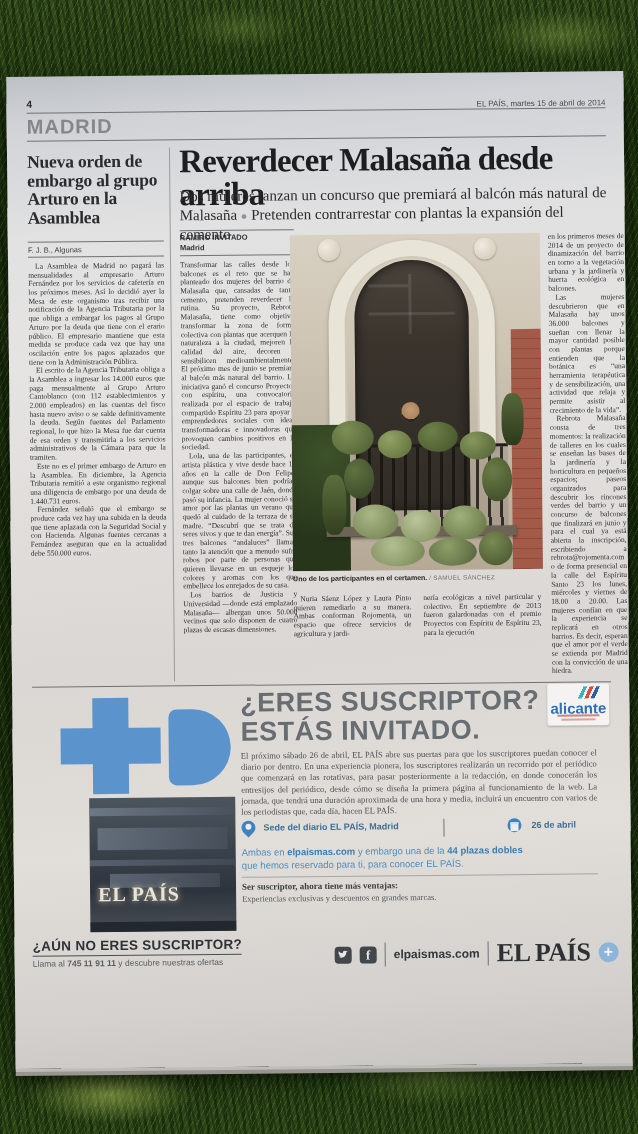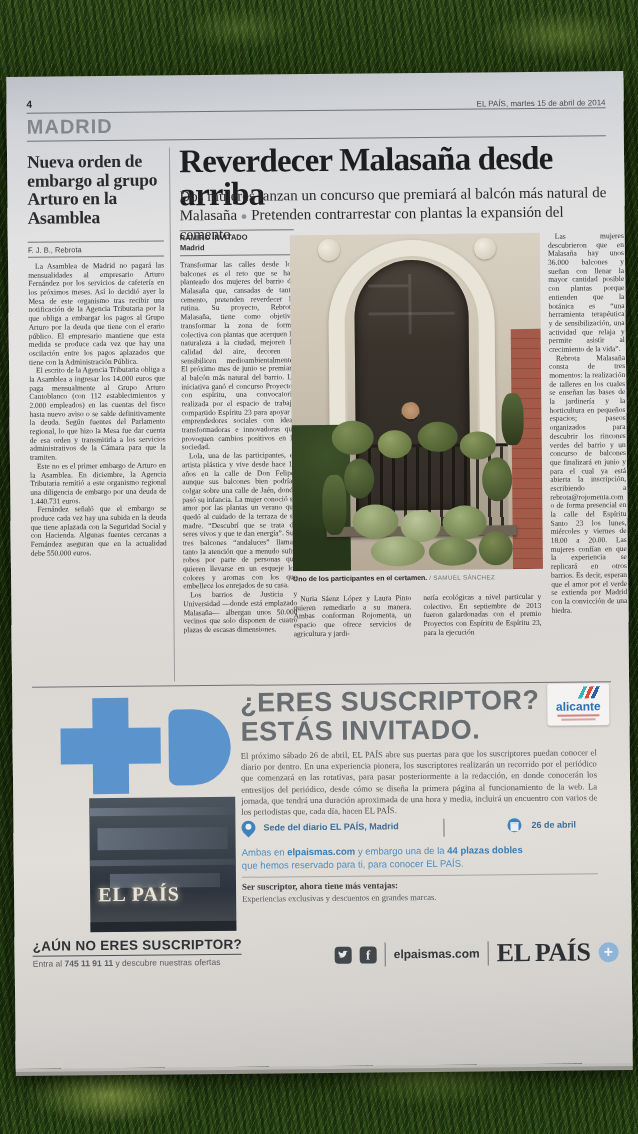--- a/index.html
+++ b/index.html
@@ -71,21 +71,21 @@
   .benefit1{font-size:9px;color:#3a3c3f;}
   .benefit2{font-size:8.5px;color:#54575a;}
   .plusbar{background:#5b93cd;}
   .roundblob{background:#5b93cd;}
   .press{background:linear-gradient(180deg,#4c545e 0%,#39414b 40%,#2e343d 70%,#4a4f55 100%);overflow:hidden;}
   .press .mach{position:absolute;background:linear-gradient(90deg,#6d7886,#49515c);}
   .press .eptxt{position:absolute;left:8px;bottom:26px;font-family:"Liberation Serif",serif;font-weight:bold;font-size:20px;color:#e8e4da;letter-spacing:1px;text-shadow:0 0 6px rgba(255,240,200,.8);}
   .alic{background:#f4f3f1;border-radius:3px;box-shadow:0 1px 2px rgba(0,0,0,.25);}
   .alic .stripes{position:absolute;top:3px;right:6px;width:26px;height:12px;
     background:linear-gradient(115deg,transparent 20%,#35b3c5 20% 32%,transparent 32% 40%,#e04a38 40% 52%,transparent 52% 60%,#2b5fa8 60% 72%,transparent 72%);}
-  .alic .word{position:absolute;left:0;right:0;top:16px;text-align:center;font-family:"Liberation Sans",sans-serif;font-weight:bold;font-size:12px;color:#2b6fb5;}
+  .alic .word{position:absolute;left:0;right:0;top:16px;text-align:center;font-family:"Liberation Sans",sans-serif;font-weight:bold;font-size:15px;color:#2b6fb5;}
   .alic .tag{position:absolute;left:10px;right:10px;top:31px;height:2px;background:#c4544a;opacity:.7;}
   .alic .tag2{position:absolute;left:14px;right:14px;top:35px;height:2px;background:#c4544a;opacity:.5;}
   .qfoot{font-family:"Liberation Sans",sans-serif;font-size:13.5px;font-weight:bold;color:#2e3135;letter-spacing:.3px;border-bottom:1.5px solid #4b4e52;padding-bottom:2px;}
   .qsub{font-family:"Liberation Sans",sans-serif;font-size:8.5px;color:#5a5d61;}
   .socsq{width:17px;height:17px;border-radius:4px;background:#42474c;display:flex;align-items:center;justify-content:center;color:#e8e8e8;}
   .fglyph{font-family:"Liberation Serif",serif;font-weight:bold;font-size:13px;line-height:1;}
   .sitefoot{font-family:"Liberation Sans",sans-serif;font-size:12px;font-weight:bold;color:#33363a;}
   .brandfoot{font-family:"Liberation Serif",serif;font-size:26px;font-weight:bold;color:#2e3134;letter-spacing:-0.5px;}
   .pluscircle{width:20px;height:20px;border-radius:50%;background:#8fb4d9;color:#f2f5f8;display:flex;align-items:center;justify-content:center;font-family:"Liberation Sans",sans-serif;font-size:16px;font-weight:bold;}
   .divline{width:1px;background:#6f7276;}
@@ -99,21 +99,21 @@
   <div class="paper">
 
     <div class="abs pagenum" style="left:20px;top:22px;">4</div>
     <div class="abs rule" style="left:20px;right:18px;top:36px;"></div>
     <div class="abs section" style="left:20px;top:39px;">MADRID</div>
     <div class="abs masthead" style="right:18px;top:27px;">EL PAÍS, martes 15 de abril de 2014</div>
     <div class="abs rule" style="left:20px;right:18px;top:64px;"></div>
 
     <div class="abs lhead" style="left:20px;top:76px;width:136px;">Nueva orden de embargo al grupo Arturo en la Asamblea</div>
     <div class="abs rule" style="left:20px;width:136px;top:165px;"></div>
-    <div class="abs byline" style="left:20px;top:169px;"><span>F. J. B., Rebrota</span></div>
+    <div class="abs byline" style="left:20px;top:169px;"><span>F. J. B., Algunas</span></div>
     <div class="abs rule" style="left:20px;width:136px;top:180px;"></div>
     <div class="abs bodytext" style="left:20px;top:186px;width:136px;height:408px;">
       <p class="ind">La Asamblea de Madrid no pagará las mensualidades al empresario Arturo Fernández por los servicios de cafetería en los próximos meses. Así lo decidió ayer la Mesa de este organismo tras recibir una notificación de la Agencia Tributaria por la que obliga a embargar los pagos al Grupo Arturo por la deuda que tiene con el erario público. El empresario mantiene que esta medida se produce cada vez que hay una oscilación entre los pagos aplazados que tiene con la Administración Pública.</p>
       <p class="ind">El escrito de la Agencia Tributaria obliga a la Asamblea a ingresar los 14.000 euros que paga mensualmente al Grupo Arturo Cantoblanco (con 112 establecimientos y 2.000 empleados) en las cuentas del fisco hasta nuevo aviso o se salde definitivamente la deuda. Según fuentes del Parlamento regional, lo que hizo la Mesa fue dar cuenta de esa orden y transmitirla a los servicios administrativos de la Cámara para que la tramiten.</p>
       <p class="ind">Este no es el primer embargo de Arturo en la Asamblea. En diciembre, la Agencia Tributaria remitió a este organismo regional una diligencia de embargo por una deuda de 1.440.731 euros.</p>
       <p class="ind">Fernández señaló que el embargo se produce cada vez hay una subida en la deuda que tiene aplazada con la Seguridad Social y con Hacienda. Algunas fuentes cercanas a Fernández aseguran que en la actualidad debe 550.000 euros.</p>
     </div>
 
     <div class="abs vrule" style="left:162px;top:72px;height:534px;"></div>
 
@@ -168,20 +168,21 @@
     </div>
 
     <div class="abs bodytext" style="left:282px;top:521px;width:118px;height:82px;">
       <p class="ind">Nuria Sáenz López y Laura Pinto quieren remediarlo a su manera. Ambas conforman Rojomenta, un espacio que ofrece servicios de agricultura y jardi-</p>
     </div>
     <div class="abs bodytext" style="left:412px;top:521px;width:118px;height:82px;">
       <p>nería ecológicas a nivel particular y colectivo. En septiembre de 2013 fueron galardonadas con el premio Proyectos con Espíritu de Espíritu 23, para la ejecución</p>
     </div>
 
     <div class="abs bodytext" style="left:540px;top:161px;width:76px;height:442px;">
+      <p>en los primeros meses de 2014 de un proyecto de dinamización del barrio en torno a la vegetación urbana y la jardinería y huerta ecológica en balcones.</p>
       <p class="ind">Las mujeres descubrieron que en Malasaña hay unos 36.000 balcones y sueñan con llenar la mayor cantidad posible con plantas porque entienden que la botánica es “una herramienta terapéutica y de sensibilización, una actividad que relaja y permite asistir al crecimiento de la vida”.</p>
       <p class="ind">Rebrota Malasaña consta de tres momentos: la realización de talleres en los cuales se enseñan las bases de la jardinería y la horticultura en pequeños espacios; paseos organizados para descubrir los rincones verdes del barrio y un concurso de balcones que finalizará en junio y para el cual ya está abierta la inscripción, escribiendo a rebrota@rojomenta.com o de forma presencial en la calle del Espíritu Santo 23 los lunes, miércoles y viernes de 18.00 a 20.00. Las mujeres confían en que la experiencia se replicará en otros barrios. Es decir, esperan que el amor por el verde se extienda por Madrid con la convicción de una hiedra.</p>
     </div>
 
     <div class="abs rule" style="left:20px;right:18px;top:610px;"></div>
 
     <div class="abs plusbar" style="left:80px;top:622px;width:36px;height:96px;"></div>
     <div class="abs plusbar" style="left:48px;top:652px;width:100px;height:36px;"></div>
     <div class="abs roundblob" style="left:156px;top:634px;width:62px;height:76px;border-radius:8px 38px 38px 8px;"></div>
 
@@ -221,21 +222,21 @@
       <span>que hemos reservado para ti, para conocer EL PAÍS.</span>
     </div>
 
     <div class="abs rule" style="left:228px;width:356px;top:802px;opacity:.5;"></div>
     <div class="abs benefit1" style="left:228px;top:807px;"><b>Ser suscriptor, ahora tiene más ventajas:</b></div>
     <div class="abs benefit2" style="left:228px;top:819px;">Experiencias exclusivas y descuentos en grandes marcas.</div>
 
     <div class="abs" style="left:18px;top:862px;">
       <div class="qfoot">¿AÚN NO ERES SUSCRIPTOR?</div>
       <div class="qsub" style="margin-top:2px;">
-        <span>Entra al </span><b>745 11 91 11</b><span> y descubre nuestras ofertas</span>
+        <span>Llama al </span><b>745 11 91 11</b><span> y descubre nuestras ofertas</span>
       </div>
     </div>
 
     <div class="abs" style="left:320px;top:866px;width:292px;height:30px;display:flex;align-items:center;gap:8px;">
       <span class="socsq">
         <svg width="11" height="10" viewBox="0 0 12 10">
             <path d="M11 1.5c-.4.2-.8.3-1.2.4.4-.3.7-.7.9-1.2-.4.3-.9.5-1.4.6C8.9.9 8.3.6 7.7.6 6.5.6 5.6 1.6 5.6 2.7l0 .5C3.9 3.1 2.3 2.3 1.2 1 .8 1.7 1 2.6 1.7 3.1c-.3 0-.7-.1-1-.3 0 1 .7 1.9 1.7 2.1-.3.1-.6.1-.9 0 .3.8 1 1.4 1.9 1.4C2.6 7 1.6 7.3.6 7.2c.9.6 2 .9 3.1.9 3.7 0 5.8-3.1 5.7-5.9.4-.2.8-.6 1.1-1z" fill="#e8e8e8"></path>
           </svg>
       </span>
       <span class="socsq">

